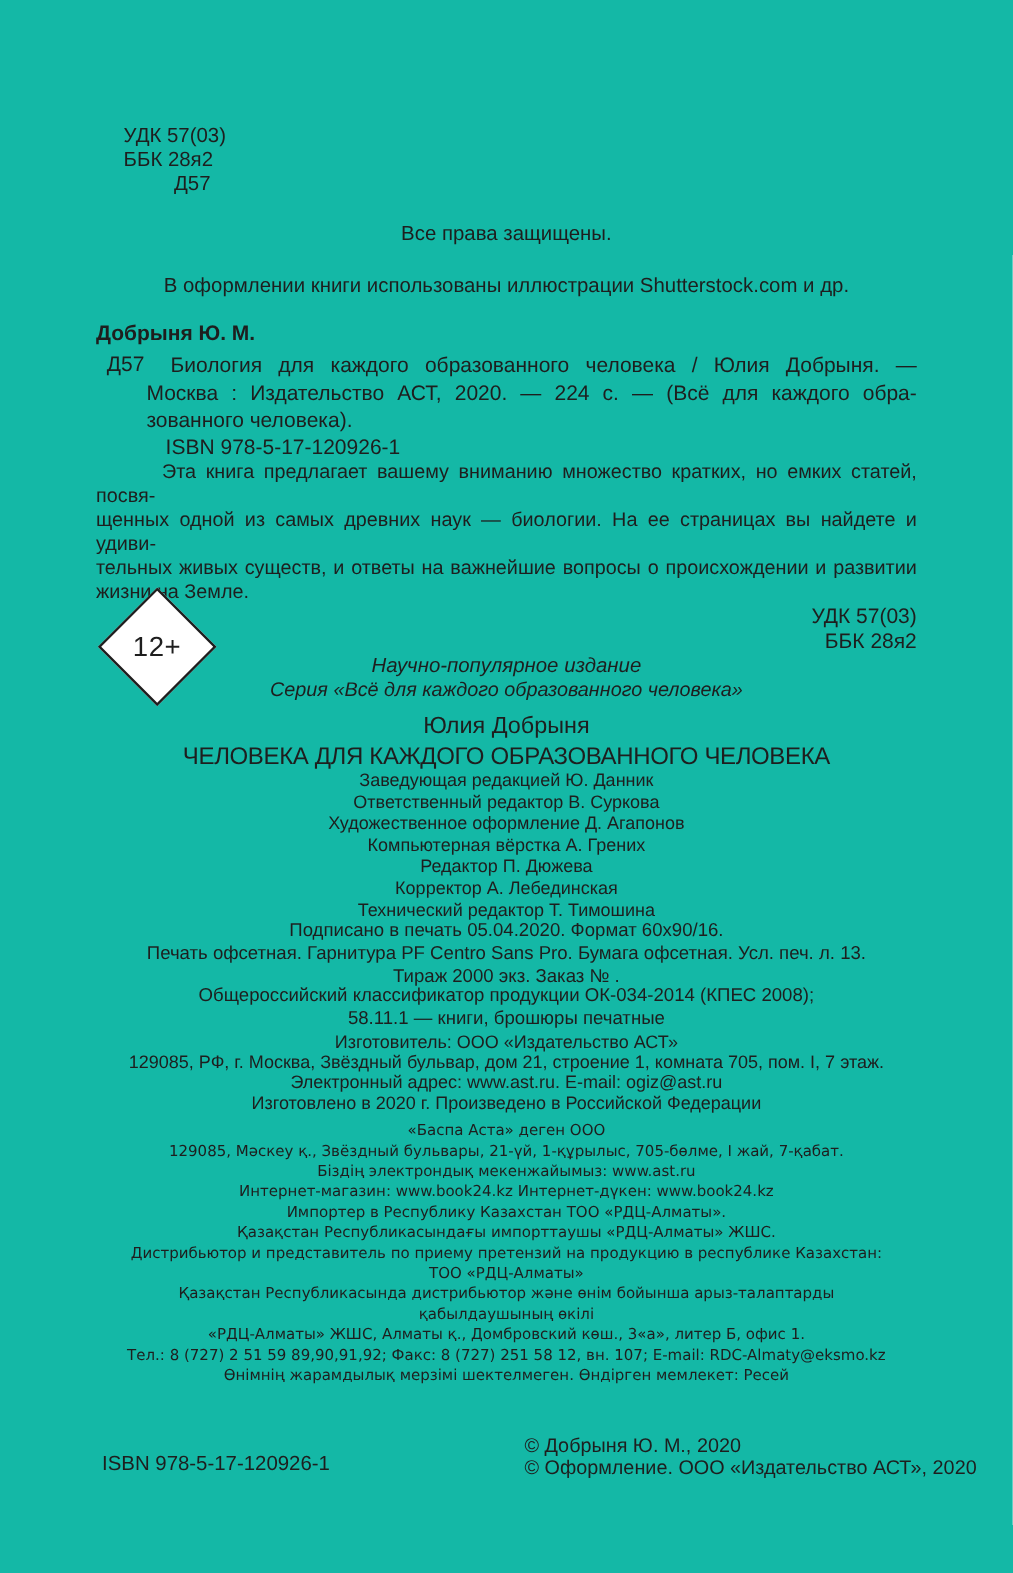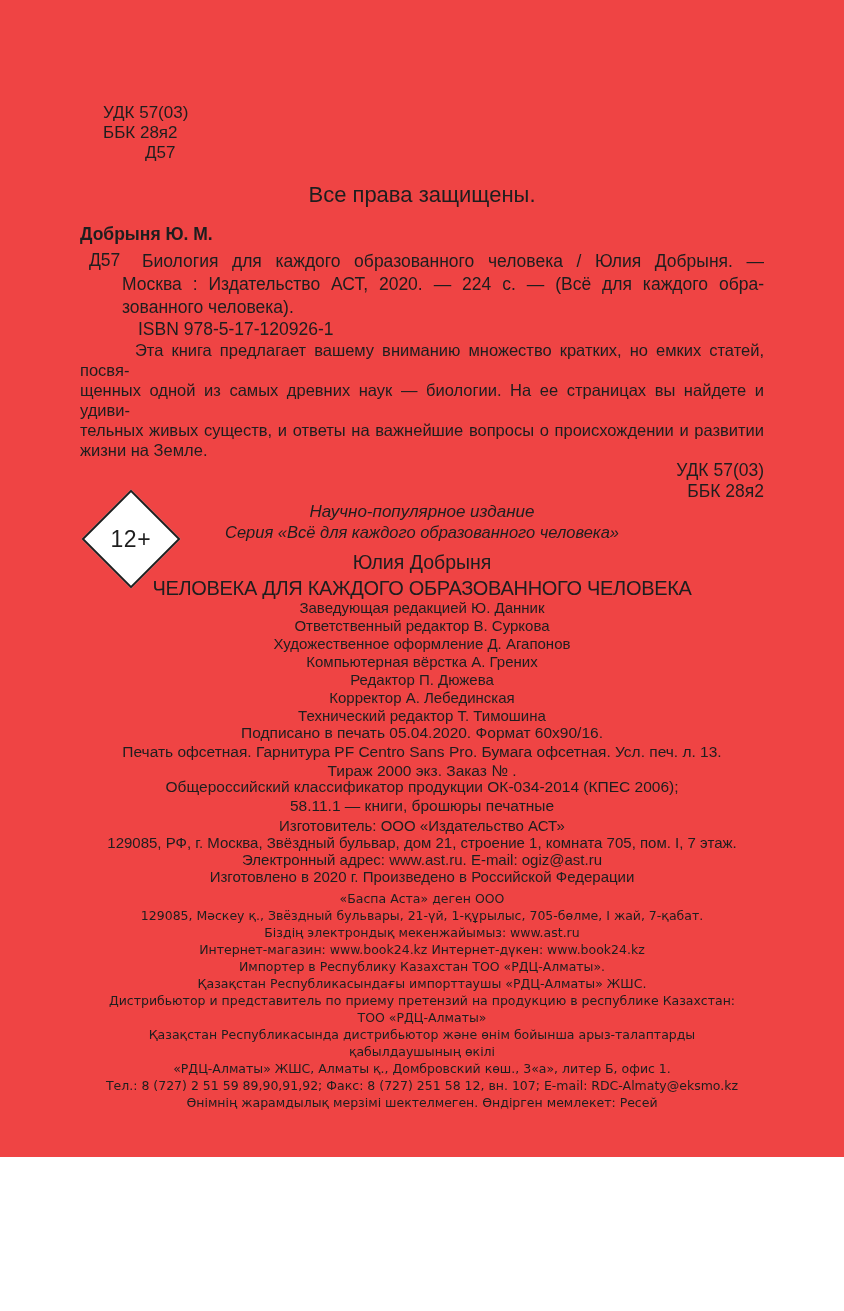--- a/index.html
+++ b/index.html
@@ -1,31 +1,31 @@
 <!DOCTYPE html>
 <html><head>
 <meta charset="utf-8">
 <style>
   html,body{margin:0;padding:0;background:#ffffff;}
   .page{
     position:relative;
-    width:844px;height:1157px;
-    background:#ef4444;
+    width:844px;height:1311px;
+    background:#14b8a6;
     color:#1e1e1e;
     font-family:"Liberation Sans",sans-serif;
     overflow:hidden;
   }
   .content{padding:103px 80px 0;box-sizing:border-box;}
   .line{white-space:nowrap;}
 
   
   .codes-top{margin-left:23px;font-size:17px;line-height:20px;}
   .codes-top .code-d57{margin-left:42px;}
 
-  .rights{margin-top:22px;text-align:center;font-size:22px;line-height:20px;}
+  .rights{margin-top:22px;text-align:center;font-size:17px;line-height:20px;}
   .illustrations{margin-top:23px;text-align:center;font-size:17px;line-height:20px;}
 
   
   .catalog{position:relative;margin-top:19px;}
   .catalog-author{font-weight:bold;font-size:17.5px;line-height:21px;}
   .catalog-code{position:absolute;left:9px;top:26px;font-size:17.5px;}
   .catalog-desc{margin-left:42px;margin-top:5px;font-size:17.5px;line-height:23px;}
   .catalog-desc .just{text-align:justify;text-align-last:justify;white-space:normal;}
   .catalog-desc .first{text-indent:20px;}
   .isbn-line{margin-left:58px;margin-top:0;font-size:17.5px;line-height:20px;}
@@ -73,20 +73,21 @@
   <div class="content">
 
     <div class="codes-top">
       <div class="line">УДК 57(03)</div>
       <div class="line">ББК 28я2</div>
       <div class="line code-d57">Д57</div>
     </div>
 
     <div class="rights line">Все права защищены.</div>
 
+    <div class="illustrations line">В оформлении книги использованы иллюстрации Shutterstock.com и др.</div>
 
     <div class="catalog">
       <div class="catalog-author line">Добрыня Ю. М.</div>
       <div class="catalog-code line">Д57</div>
       <div class="catalog-desc">
         <div class="line just first">Биология для каждого образованного человека / Юлия Добрыня. —</div>
         <div class="line just">Москва : Издательство АСТ, 2020. — 224 с. — (Всё для каждого обра-</div>
         <div class="line">зованного человека).</div>
       </div>
       <div class="isbn-line line">ISBN 978-5-17-120926-1</div>
@@ -119,21 +120,21 @@
       <div class="line">Технический редактор Т. Тимошина</div>
     </div>
 
     <div class="print-info">
       <div class="line">Подписано в печать 05.04.2020. Формат 60х90/16.</div>
       <div class="line">Печать офсетная. Гарнитура PF Centro Sans Pro. Бумага офсетная. Усл. печ. л. 13.</div>
       <div class="line">Тираж 2000 экз. Заказ № .</div>
     </div>
 
     <div class="classifier">
-      <div class="line">Общероссийский классификатор продукции ОК-034-2014 (КПЕС 2006);</div>
+      <div class="line">Общероссийский классификатор продукции ОК-034-2014 (КПЕС 2008);</div>
       <div class="line">58.11.1 — книги, брошюры печатные</div>
     </div>
 
     <div class="manufacturer">
       <div class="line">Изготовитель: ООО «Издательство АСТ»</div>
       <div class="line">129085, РФ, г. Москва, Звёздный бульвар, дом 21, строение 1, комната 705, пом. I, 7 этаж.</div>
       <div class="line">Электронный адрес: www.ast.ru. E-mail: ogiz@ast.ru</div>
       <div class="line">Изготовлено в 2020 г. Произведено в Российской Федерации</div>
     </div>
 
@@ -154,15 +155,16 @@
     </div>
 
   </div>
 
   <div class="age-badge">
     <span>12+</span>
   </div>
 
   <div class="footer-isbn line">ISBN 978-5-17-120926-1</div>
   <div class="footer-copy">
+    <div class="line">© Добрыня Ю. М., 2020</div>
     <div class="line">© Оформление. ООО «Издательство АСТ», 2020</div>
   </div>
 </div>
 
 </body></html>

